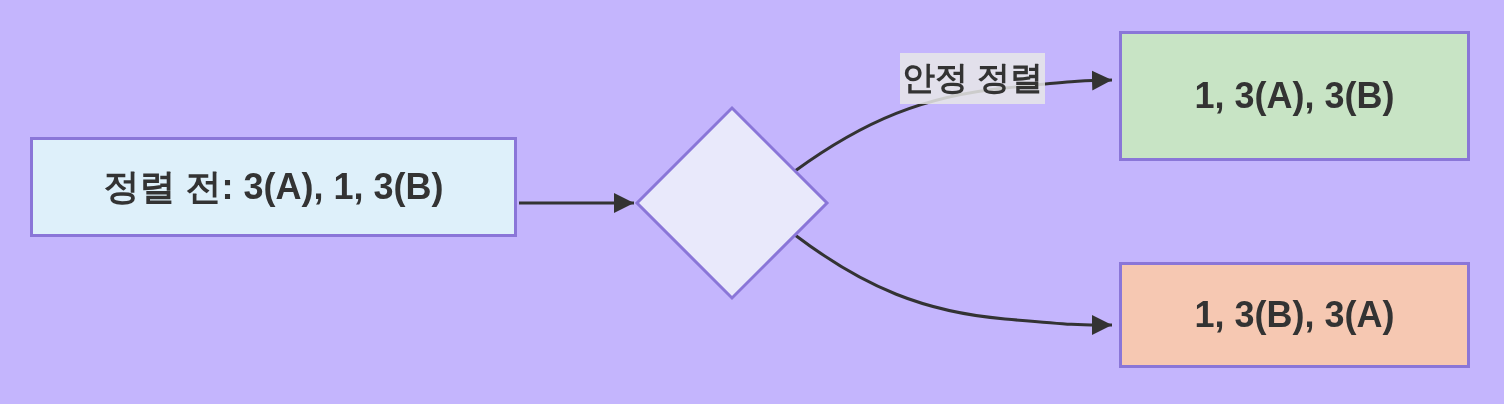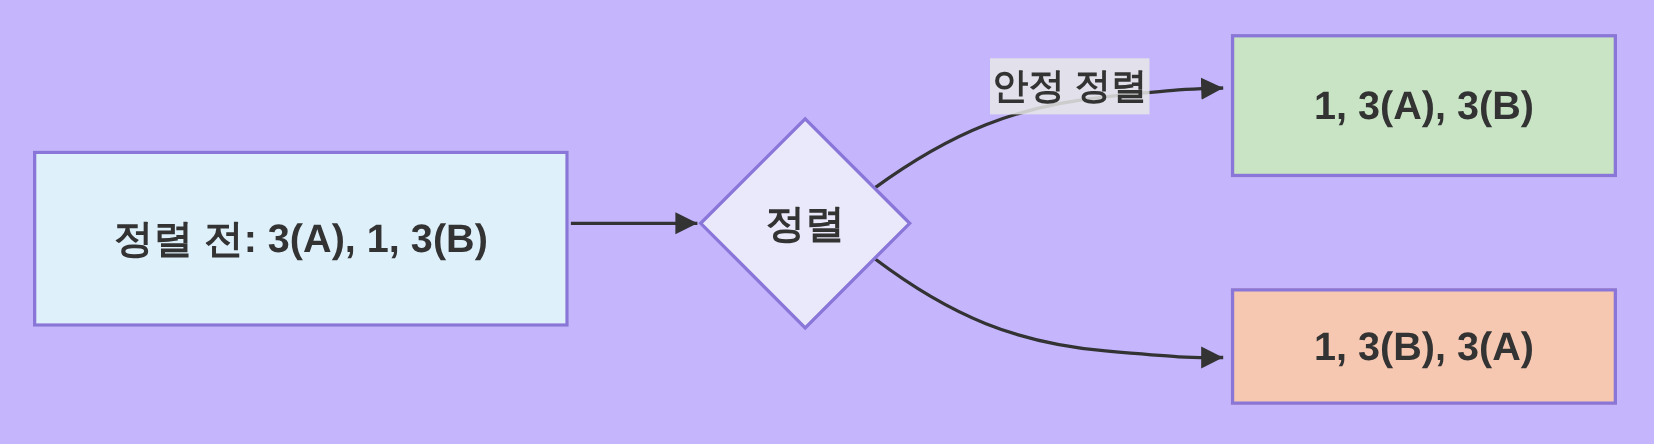--- a/index.html
+++ b/index.html
@@ -30,21 +30,21 @@
     box-sizing: border-box;
     border: 3px solid #8a76d8;
     color: #333333;
     font-weight: bold;
     font-size: 36px;
     text-align: center;
     white-space: nowrap;
   }
   .node-before {
     left: 30px; top: 137px;
-    width: 487px; height: 160px;
+    width: 487px; height: 100px;
     background: #def0fa;
   }
   .node-stable {
     left: 1119px; top: 15px;
     width: 351px; height: 130px;
     background: #c8e4c5;
     margin-top: 16px;
   }
   .node-unstable {
     left: 1119px; top: 262px;
@@ -102,19 +102,18 @@
     <path d="M 795,235 C 865,288 925,312 1005,319 S 1080,325 1112,325" fill="none" stroke="#333333" stroke-width="3" marker-end="url(#arrowhead)"></path>
 
     <polygon points="732,108 827,203 732,298 637,203" fill="#e9e9fb" stroke="#8a76d8" stroke-width="3"></polygon>
   </svg>
 
   <div class="edge-label edge-label-stable">안정 정렬</div>
 
 
   <div class="node node-before">정렬 전: 3(A), 1, 3(B)</div>
 
-  <div class="node-sort-label">정렬</div>
 
   <div class="node node-stable">1, 3(A), 3(B)</div>
 
   <div class="node node-unstable">1, 3(B), 3(A)</div>
 
 </div>
 
 </body></html>

